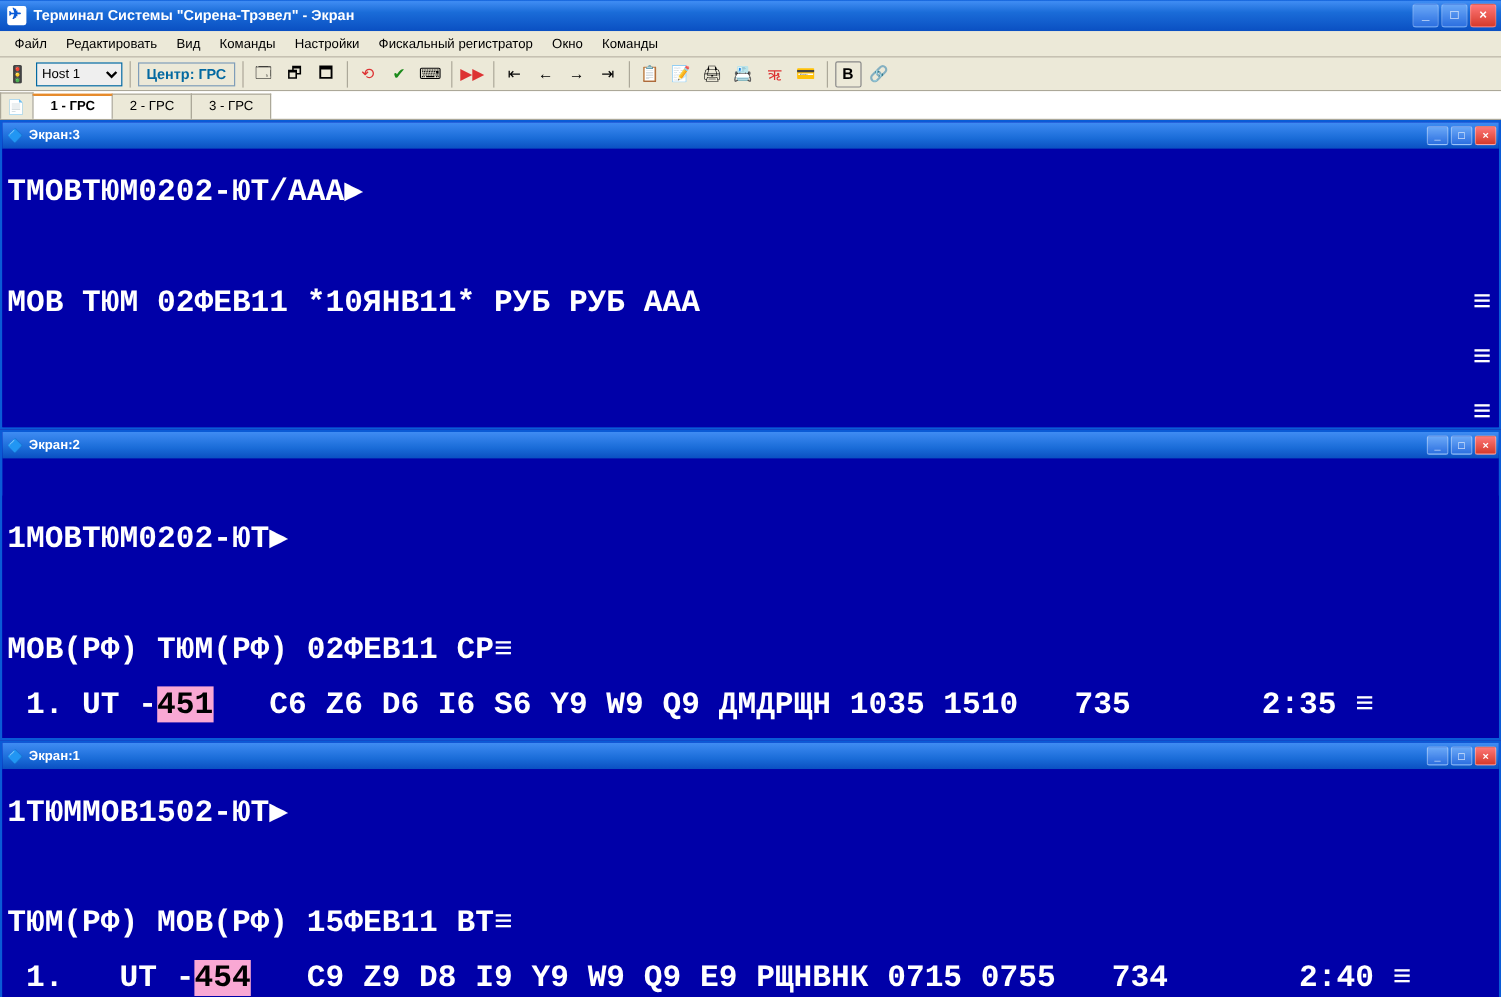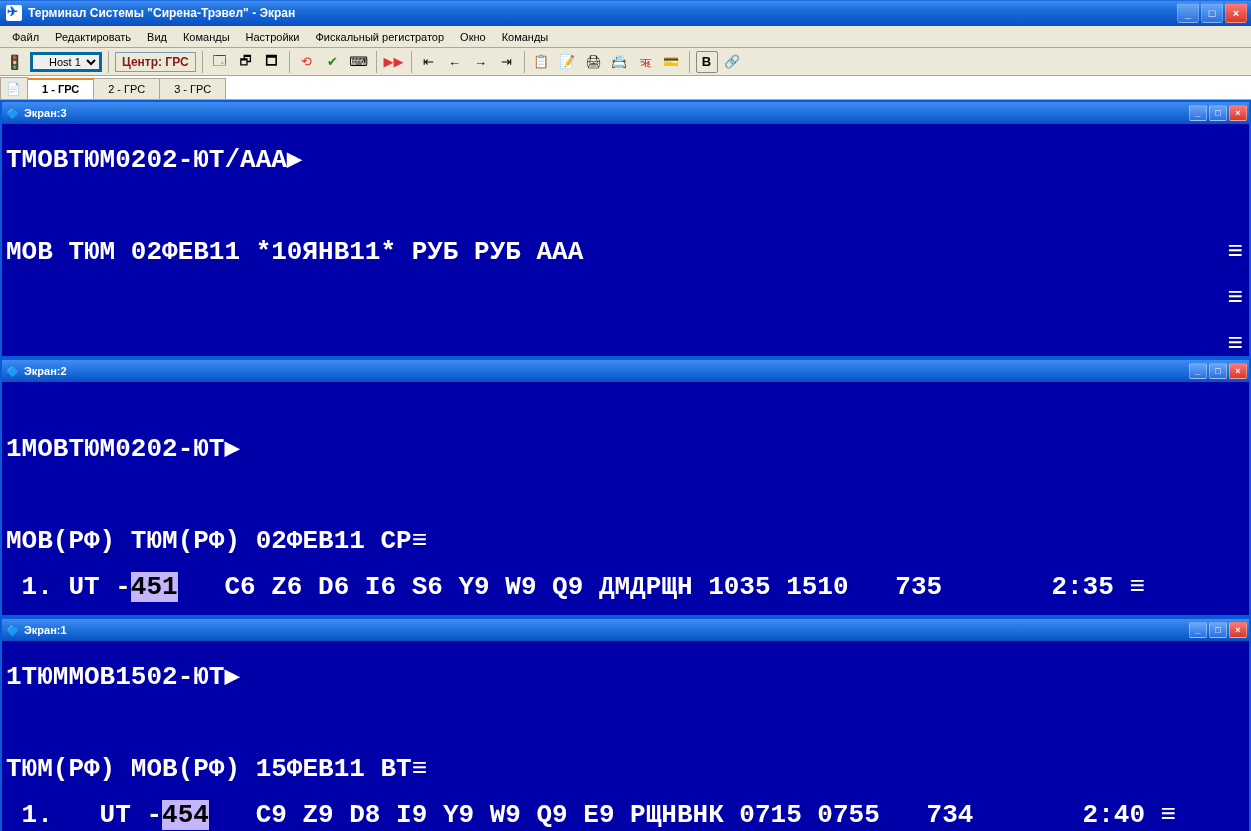--- a/index.html
+++ b/index.html
@@ -67,29 +67,28 @@
   .toolbar .sep { width:1px; height:22px; background:#aca899; margin:0 2px; }
   .tbbtn {
     width:22px;height:22px; border:1px solid transparent;
     display:flex;align-items:center;justify-content:center;
     font-size:13px; cursor:pointer;
     border-radius:2px;
   }
   .traffic { font-size:14px; }
   .hostsel {
     height:20px; font-size:11px; width:72px;
-    border:3px solid #0369a1;
-    padding-left:12px;
+    border:1px solid #0369a1;
   }
   .centerbtn {
     background:#ece9d8;
     border:1px solid #7f9db9;
     padding:2px 6px;
     font-weight:bold;
-    color:#7f1d1d;
+    color:#0369a1;
     cursor:pointer;
     font-size:12px;
   }
 
   
   .tabstrip {
     height:24px;
     background:#fff;
     border-bottom:1px solid #aca899;
     display:flex; align-items:flex-end;
@@ -157,21 +156,21 @@
     font-weight:bold;
     color:#fff;
     background:#0000a8;
     line-height:23px;
     padding:2px 4px 4px 4px;
     white-space:pre;
     position:relative;
     overflow:hidden;
   }
   .term .line { height:23px; }
-  .hl { background:#c4b5fd; color:#000; }
+  .hl { background:#f9a8d4; color:#000; }
   .rtriangle { display:inline-block; }
   .burger { display:inline-block; }
   .rcol { position:absolute; right:6px; }
   #sub3 .term { height:232px; }
   #sub2 .term { height:202px;margin-top:31px; }
   #sub1 .term { height:202px; }
 </style>
 </head>
 <body>
 

